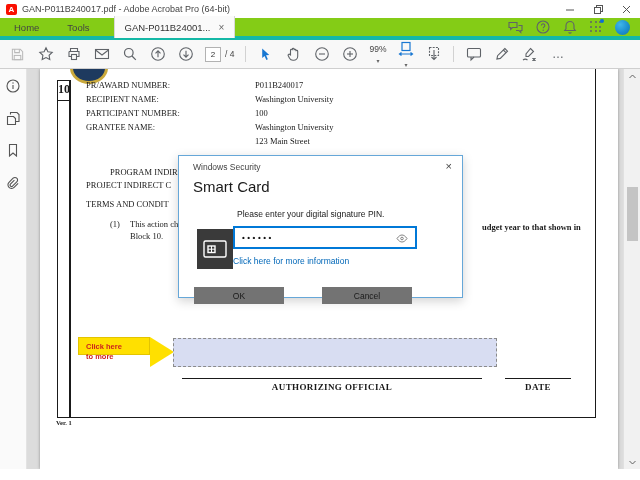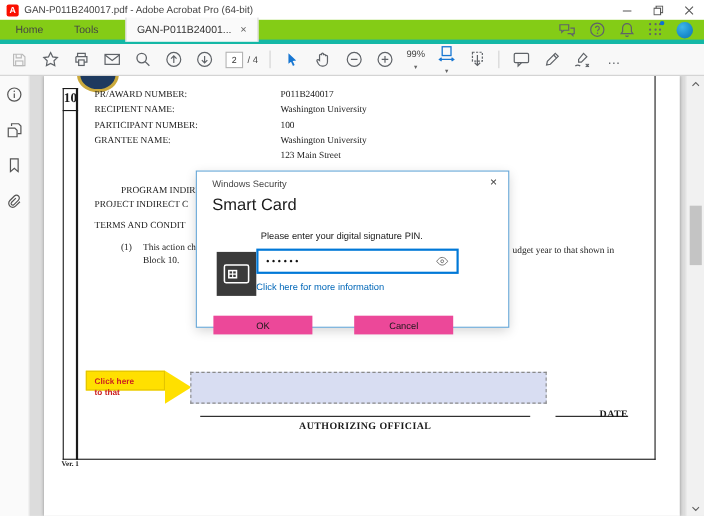--- a/index.html
+++ b/index.html
@@ -76,21 +76,21 @@
   .dialog .dtitle { position:absolute; left:14px; top:6px; font-size:8.5px; color:#444; }
   .dialog .dclose { position:absolute; right:10px; top:4px; font-size:11px; color:#444; }
   .dialog .dhead { position:absolute; left:14px; top:22px; font-size:15px; color:#1a1a1a; }
   .dialog .dmsg { position:absolute; left:14px; top:53px; font-size:8.5px; color:#1a1a1a;margin-left:44px; }
   .sc-icon { position:absolute; left:18px; top:73px; width:36px; height:40px; background:#3a3a3a;
     display:flex; align-items:center; justify-content:center; }
   .pin-field { position:absolute; left:54px; top:70px; width:184px; height:23px; background:#fff;
     border:2px solid #0078d7; display:flex; align-items:center; padding:0 7px; }
   .pin-dots { flex:1; font-size:8px; letter-spacing:2.5px; color:#111; font-weight:bold; }
   .dlink { position:absolute; left:54px; top:100px; font-size:8.5px; color:#0067b8; }
-  .dbtn { position:absolute; top:131px; width:90px; height:17px; background:#ec4899;
+  .dbtn { position:absolute; top:131px; width:90px; height:17px; background:#737373;
     font-size:8.5px; color:#1a1a1a; display:flex; align-items:center; justify-content:center; }
   .dbtn.ok { left:15px; } .dbtn.cancel { left:143px; }
 
   
   .scrollbar { position:absolute; right:0; top:0; width:17px; height:400px; background:#f1f1f1; border-left:1px solid #e0e0e0; }
   .sb-arrow { position:absolute; left:0; width:17px; height:14px; display:flex; align-items:center; justify-content:center; color:#606060; }
   .sb-thumb { position:absolute; left:3px; top:118px; width:11px; height:54px; background:#c4c4c4; }
 </style>
 </head>
 <body>
@@ -329,35 +329,35 @@
         <div class="abs doctxt" style="left:46px;top:53px;">GRANTEE NAME:</div>
         <div class="abs doctxt" style="left:215px;top:53px;">Washington University</div>
         <div class="abs doctxt" style="left:215px;top:67px;">123 Main Street</div>
 
         <div class="abs doctxt" style="left:46px;top:98px;margin-left:24px;">PROGRAM INDIRECT</div>
         <div class="abs doctxt" style="left:46px;top:111px;">PROJECT INDIRECT C</div>
         <div class="abs doctxt" style="left:46px;top:130px;">TERMS AND CONDIT</div>
 
         <div class="abs doctxt" style="left:70px;top:150px;">(1)</div>
         <div class="abs doctxt" style="left:90px;top:150px;">This action ch</div>
-        <div class="abs doctxt" style="left:426px;top:153px;">udget year to that shown in</div>
+        <div class="abs doctxt" style="left:442px;top:153px;font-weight:bold;">udget year to that shown in</div>
         <div class="abs doctxt" style="left:90px;top:162px;">Block 10.</div>
 
         <div class="callout">
           <div class="txt">
             <div>Click here</div>
-            <div>to that</div>
+            <div>to more</div>
           </div>
         </div>
         <div class="sigfield"></div>
 
         <div class="hline" style="left:142px;top:309px;width:300px;"></div>
         <div class="centerlbl" style="left:142px;top:313px;width:300px;">AUTHORIZING OFFICIAL</div>
         <div class="hline" style="left:465px;top:309px;width:66px;"></div>
-        <div class="centerlbl" style="left:465px;top:302px;width:66px;text-align:right;">DATE</div>
+        <div class="centerlbl" style="left:465px;top:313px;width:66px;">DATE</div>
 
         <div class="abs" style="left:16px;top:350px;font-size:6.5px;font-weight:bold;">Ver. 1</div>
       </div>
 
       <div class="scrollbar">
         <span class="sb-arrow" style="top:0;">
           <svg width="7" height="5" viewBox="0 0 7 5" fill="none" stroke="#606060" stroke-width="1">
               <path d="M0.5 4 L3.5 1 L6.5 4"></path>
             </svg>
         </span>

